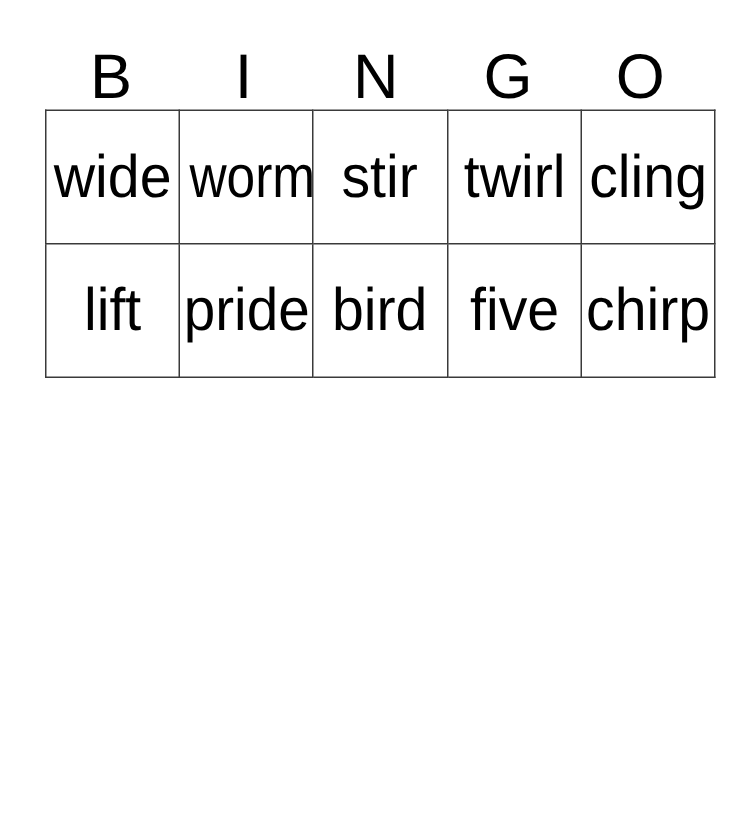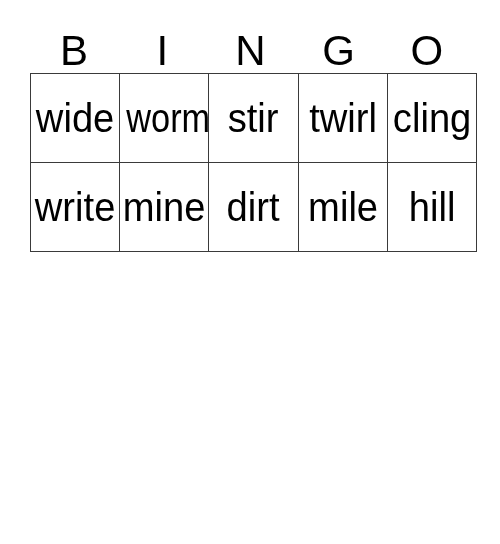--- a/index.html
+++ b/index.html
@@ -85,31 +85,31 @@
           </td>
         <td>
             <span class="cell-text" style="transform: scaleX(0.954545);">twirl</span>
           </td>
         <td>
             <span class="cell-text" style="transform: scaleX(0.954545);">cling</span>
           </td>
       </tr>
       <tr>
         <td>
-            <span class="cell-text" style="transform: scaleX(0.954545);">write</span>
+            <span class="cell-text" style="transform: scaleX(0.954545);">lift</span>
           </td>
         <td>
-            <span class="cell-text" style="transform: scaleX(0.954545);">mine</span>
+            <span class="cell-text" style="transform: scaleX(0.94382);">pride</span>
           </td>
         <td>
-            <span class="cell-text" style="transform: scaleX(0.954545);">dirt</span>
+            <span class="cell-text" style="transform: scaleX(0.954545);">bird</span>
           </td>
         <td>
-            <span class="cell-text" style="transform: scaleX(0.954545);">mile</span>
+            <span class="cell-text" style="transform: scaleX(0.954545);">five</span>
           </td>
         <td>
-            <span class="cell-text" style="transform: scaleX(0.954545);">hill</span>
+            <span class="cell-text" style="transform: scaleX(0.954545);">chirp</span>
           </td>
       </tr>
     </tbody>
   </table>
 
 </div>
 
 </body></html>

